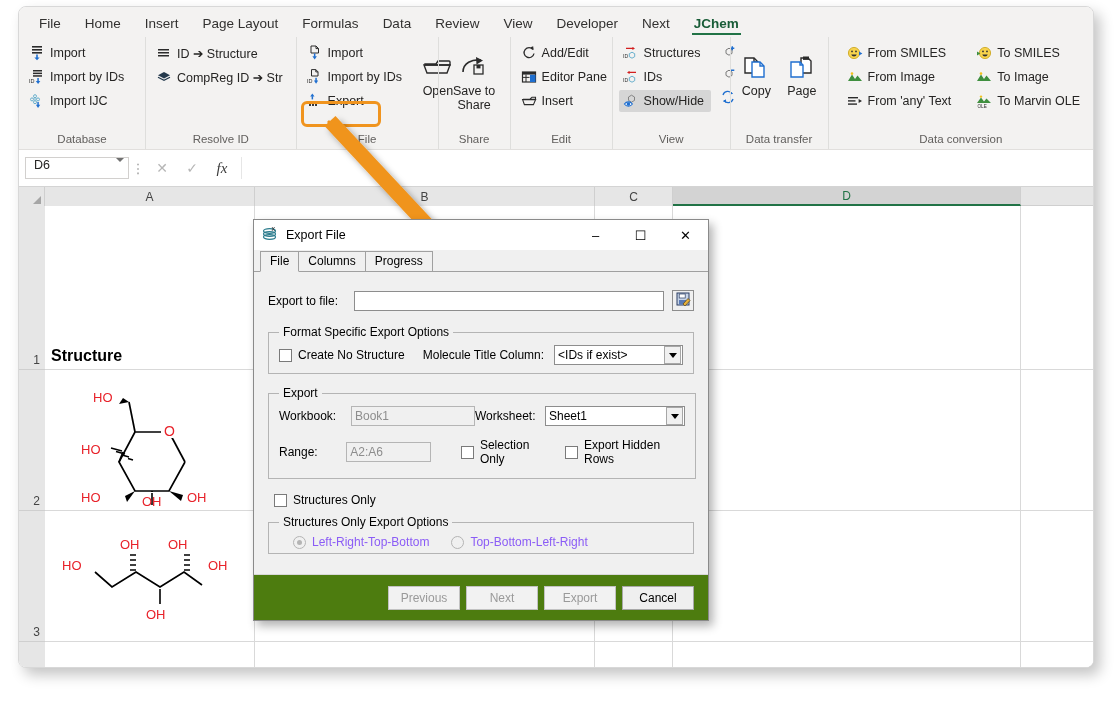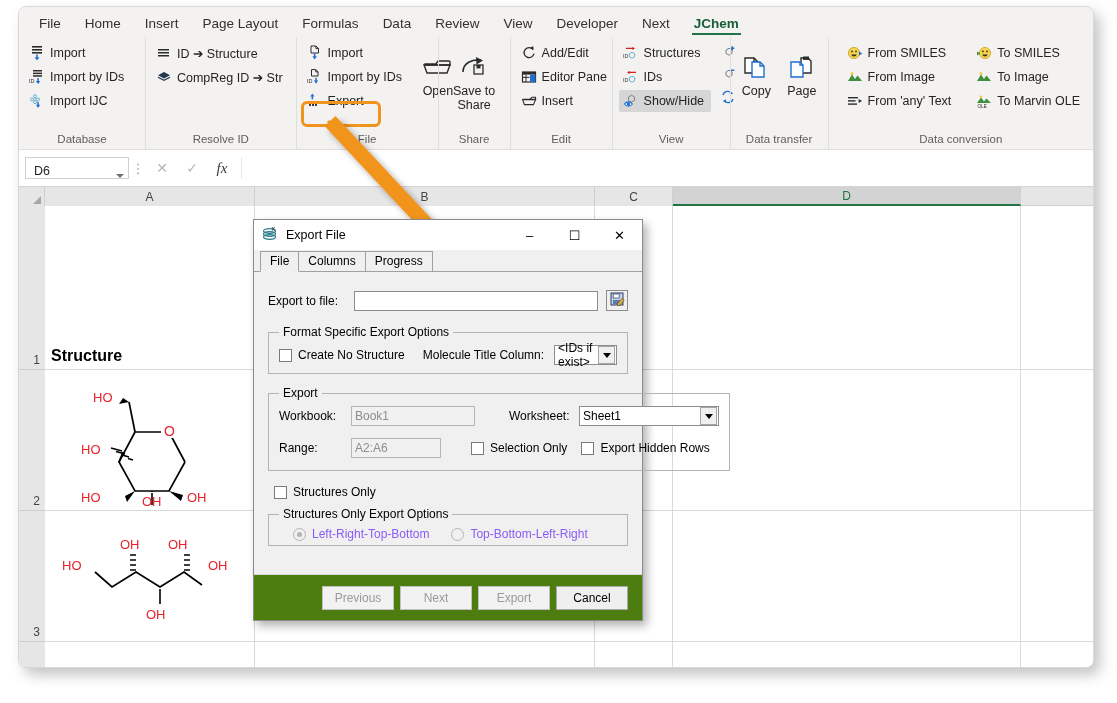--- a/index.html
+++ b/index.html
@@ -117,21 +117,21 @@
     position: absolute; left: 0; top: 143px;
     width: 100%; height: 37px;
     background: #ffffff;
     border-bottom: 1px solid #d4d4d4;
     display: flex; align-items: center;
     padding: 0 6px;
   }
   #namebox {
     width: 104px; height: 22px;
     border: 1px solid #d2d0ce; background: #fff;
-    display: flex; align-items: flex-end; justify-content: space-between;
+    display: flex; align-items: flex-start; justify-content: space-between;
     padding: 0 4px 0 8px;
     font-size: 12.5px; color: #252423;
   }
   .caret-dn {
     width: 0; height: 0;
     border-left: 4px solid transparent;
     border-right: 4px solid transparent;
     border-top: 4px solid #707070;
   }
   #fb-dots {
@@ -204,21 +204,21 @@
   }
   .struct-wrap { display: flex; align-items: center; justify-content: center; height: 100%; }
 
   
   #arrow-layer { position: absolute; left: 0; top: 0; width: 1117px; height: 703px; pointer-events: none; z-index: 60; }
 
   
   #dialog {
     position: absolute;
     left: 253px; top: 219px;
-    width: 390px; height: 402px;
+    width: 456px; height: 402px;
     background: #f0f0f0;
     border: 1px solid #8a8a8a;
     box-shadow: 4px 5px 9px rgba(0,0,0,0.30);
     z-index: 70;
     font-size: 12px;
     color: #000;
   }
   #dlg-titlebar {
     height: 30px; background: #ffffff;
     display: flex; align-items: center;
@@ -947,21 +947,21 @@
               </span>
           </div>
         </div>
       </fieldset>
 
       <fieldset class="grp" style="margin-bottom:14px;padding-bottom:12px">
         <legend>Export</legend>
         <div class="row" style="margin-bottom:12px">
           <span class="lbl" style="width:72px">Workbook:</span>
           <div class="tinput dis" style="width:124px">Book1</div>
-          <span class="lbl" style="margin-left:34px;width:70px">Worksheet:</span>
+          <span class="lbl" style="width:70px">Worksheet:</span>
           <div class="combo" style="width:140px">
             <span class="cb-text">Sheet1</span>
             <span class="cb-btn">
                 <i></i>
               </span>
           </div>
         </div>
         <div class="row">
           <span class="lbl" style="width:72px">Range:</span>
           <div class="tinput dis" style="width:90px">A2:A6</div>

